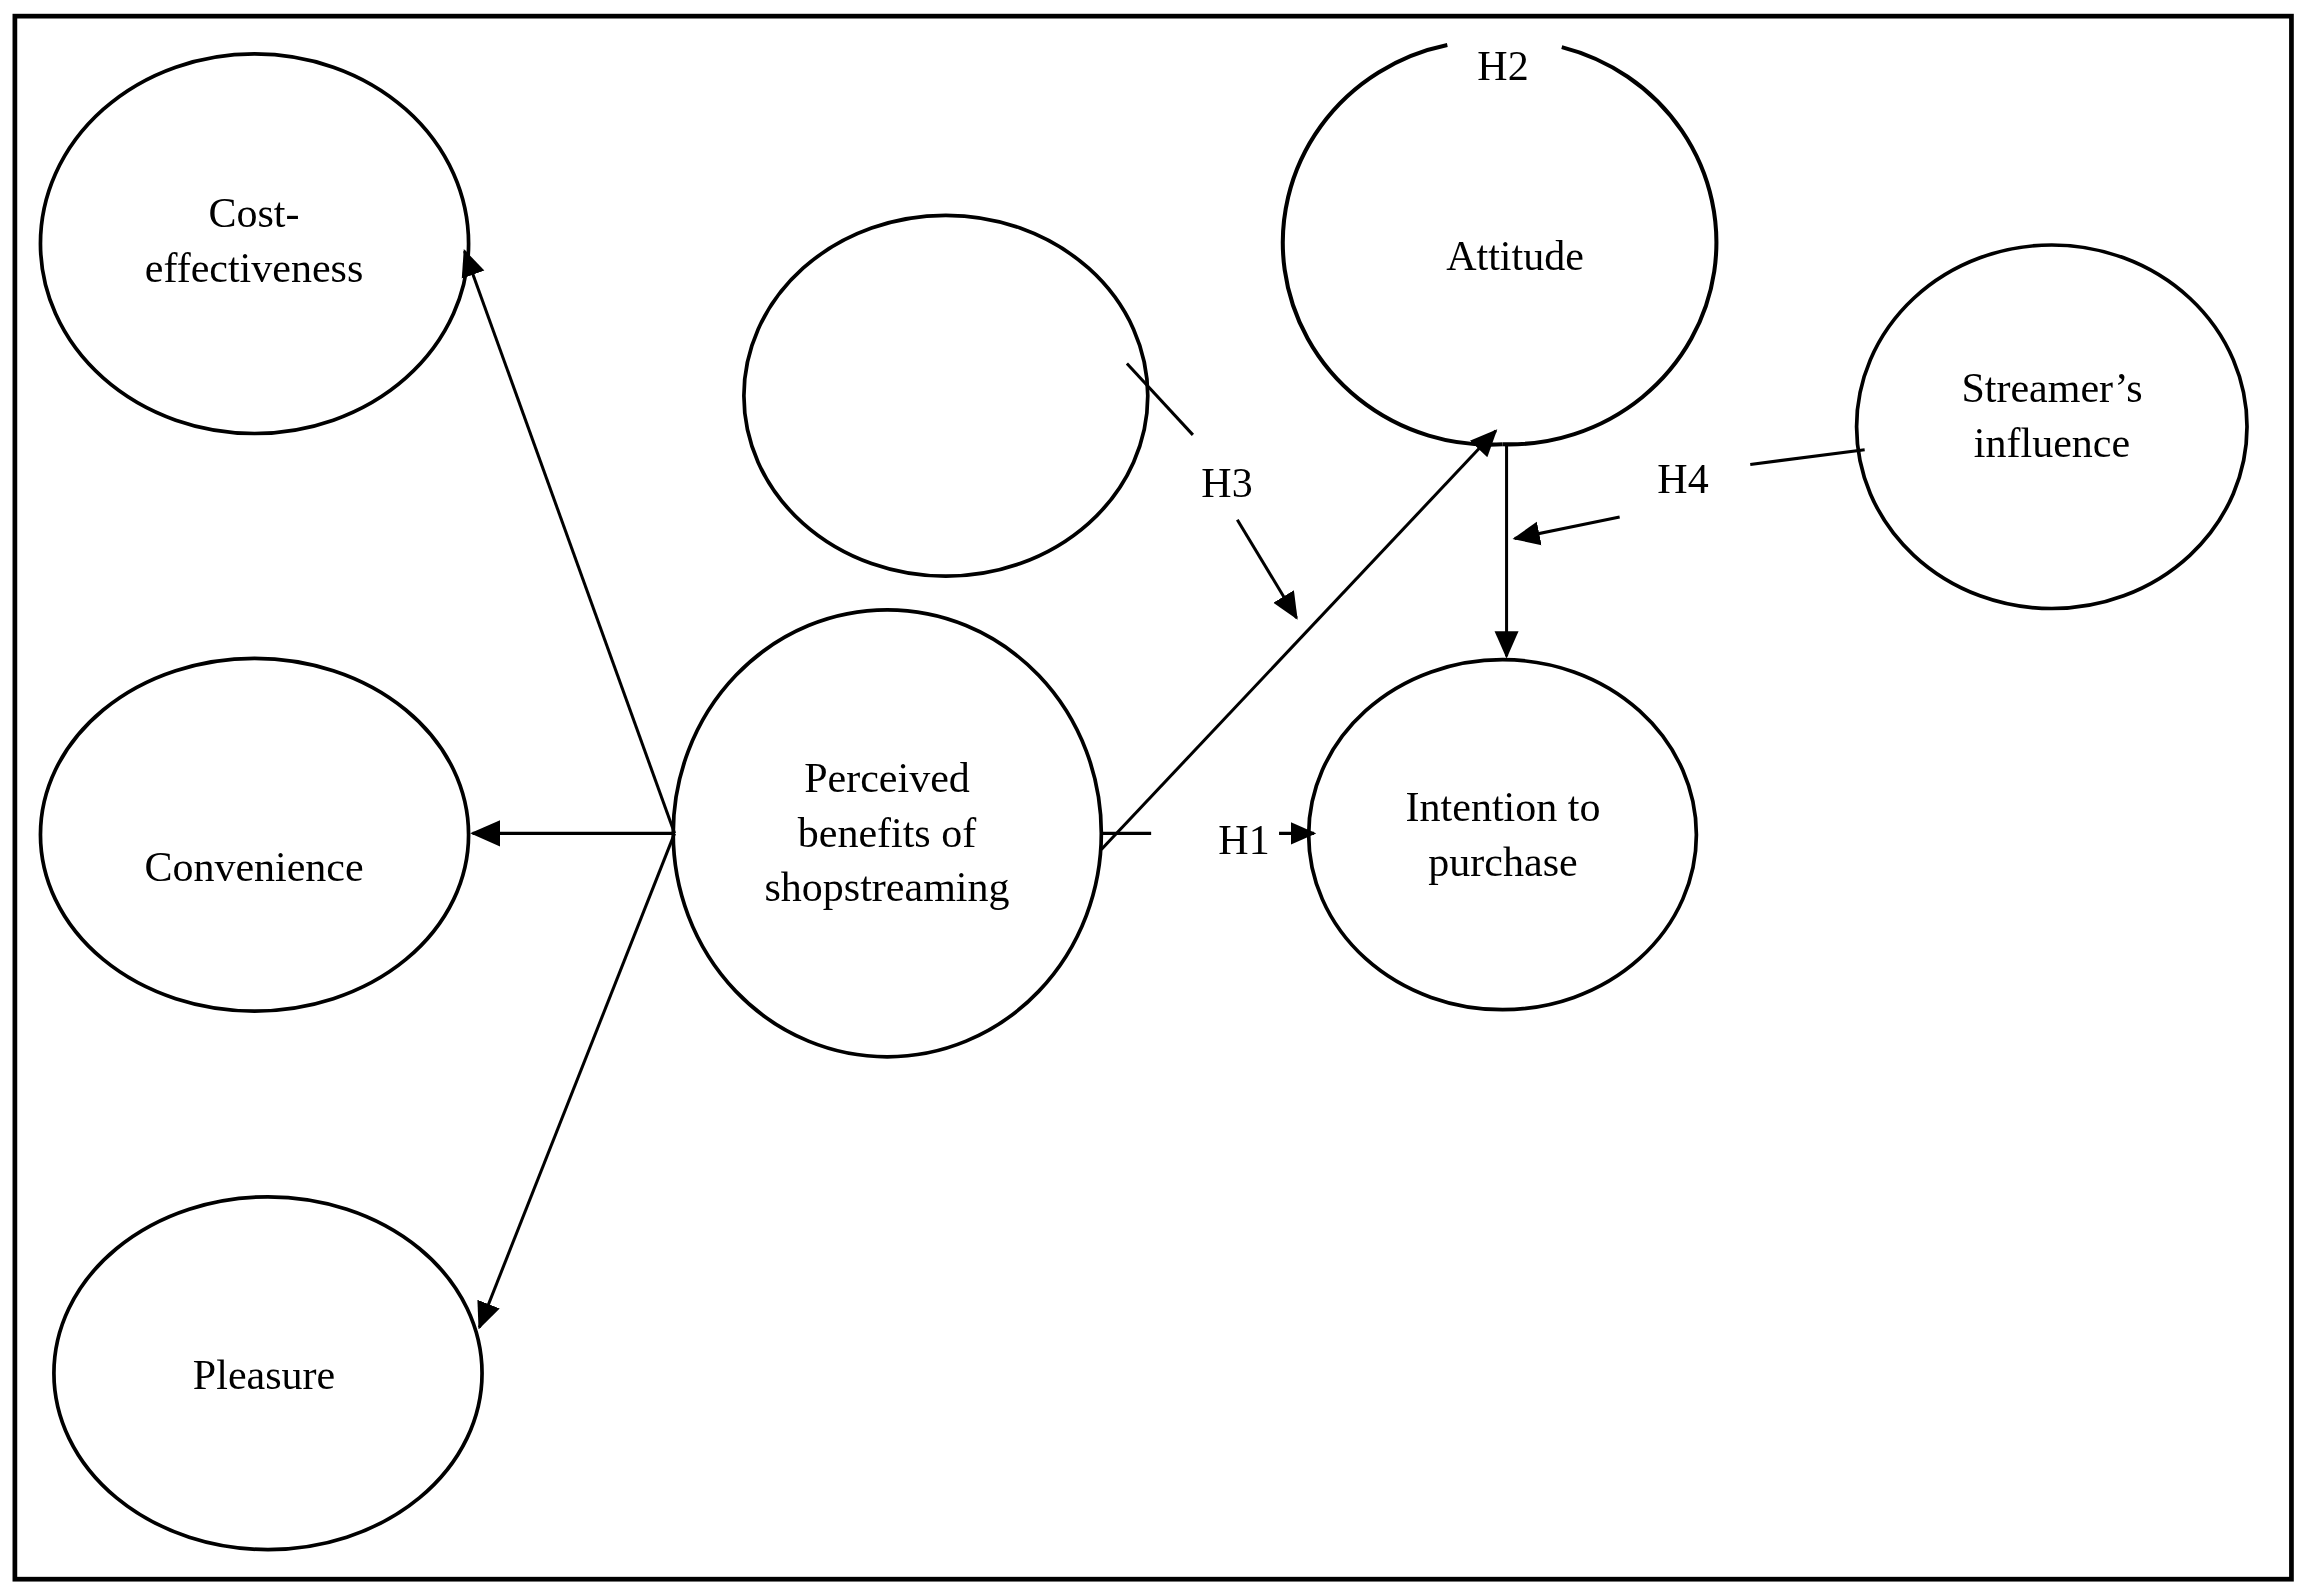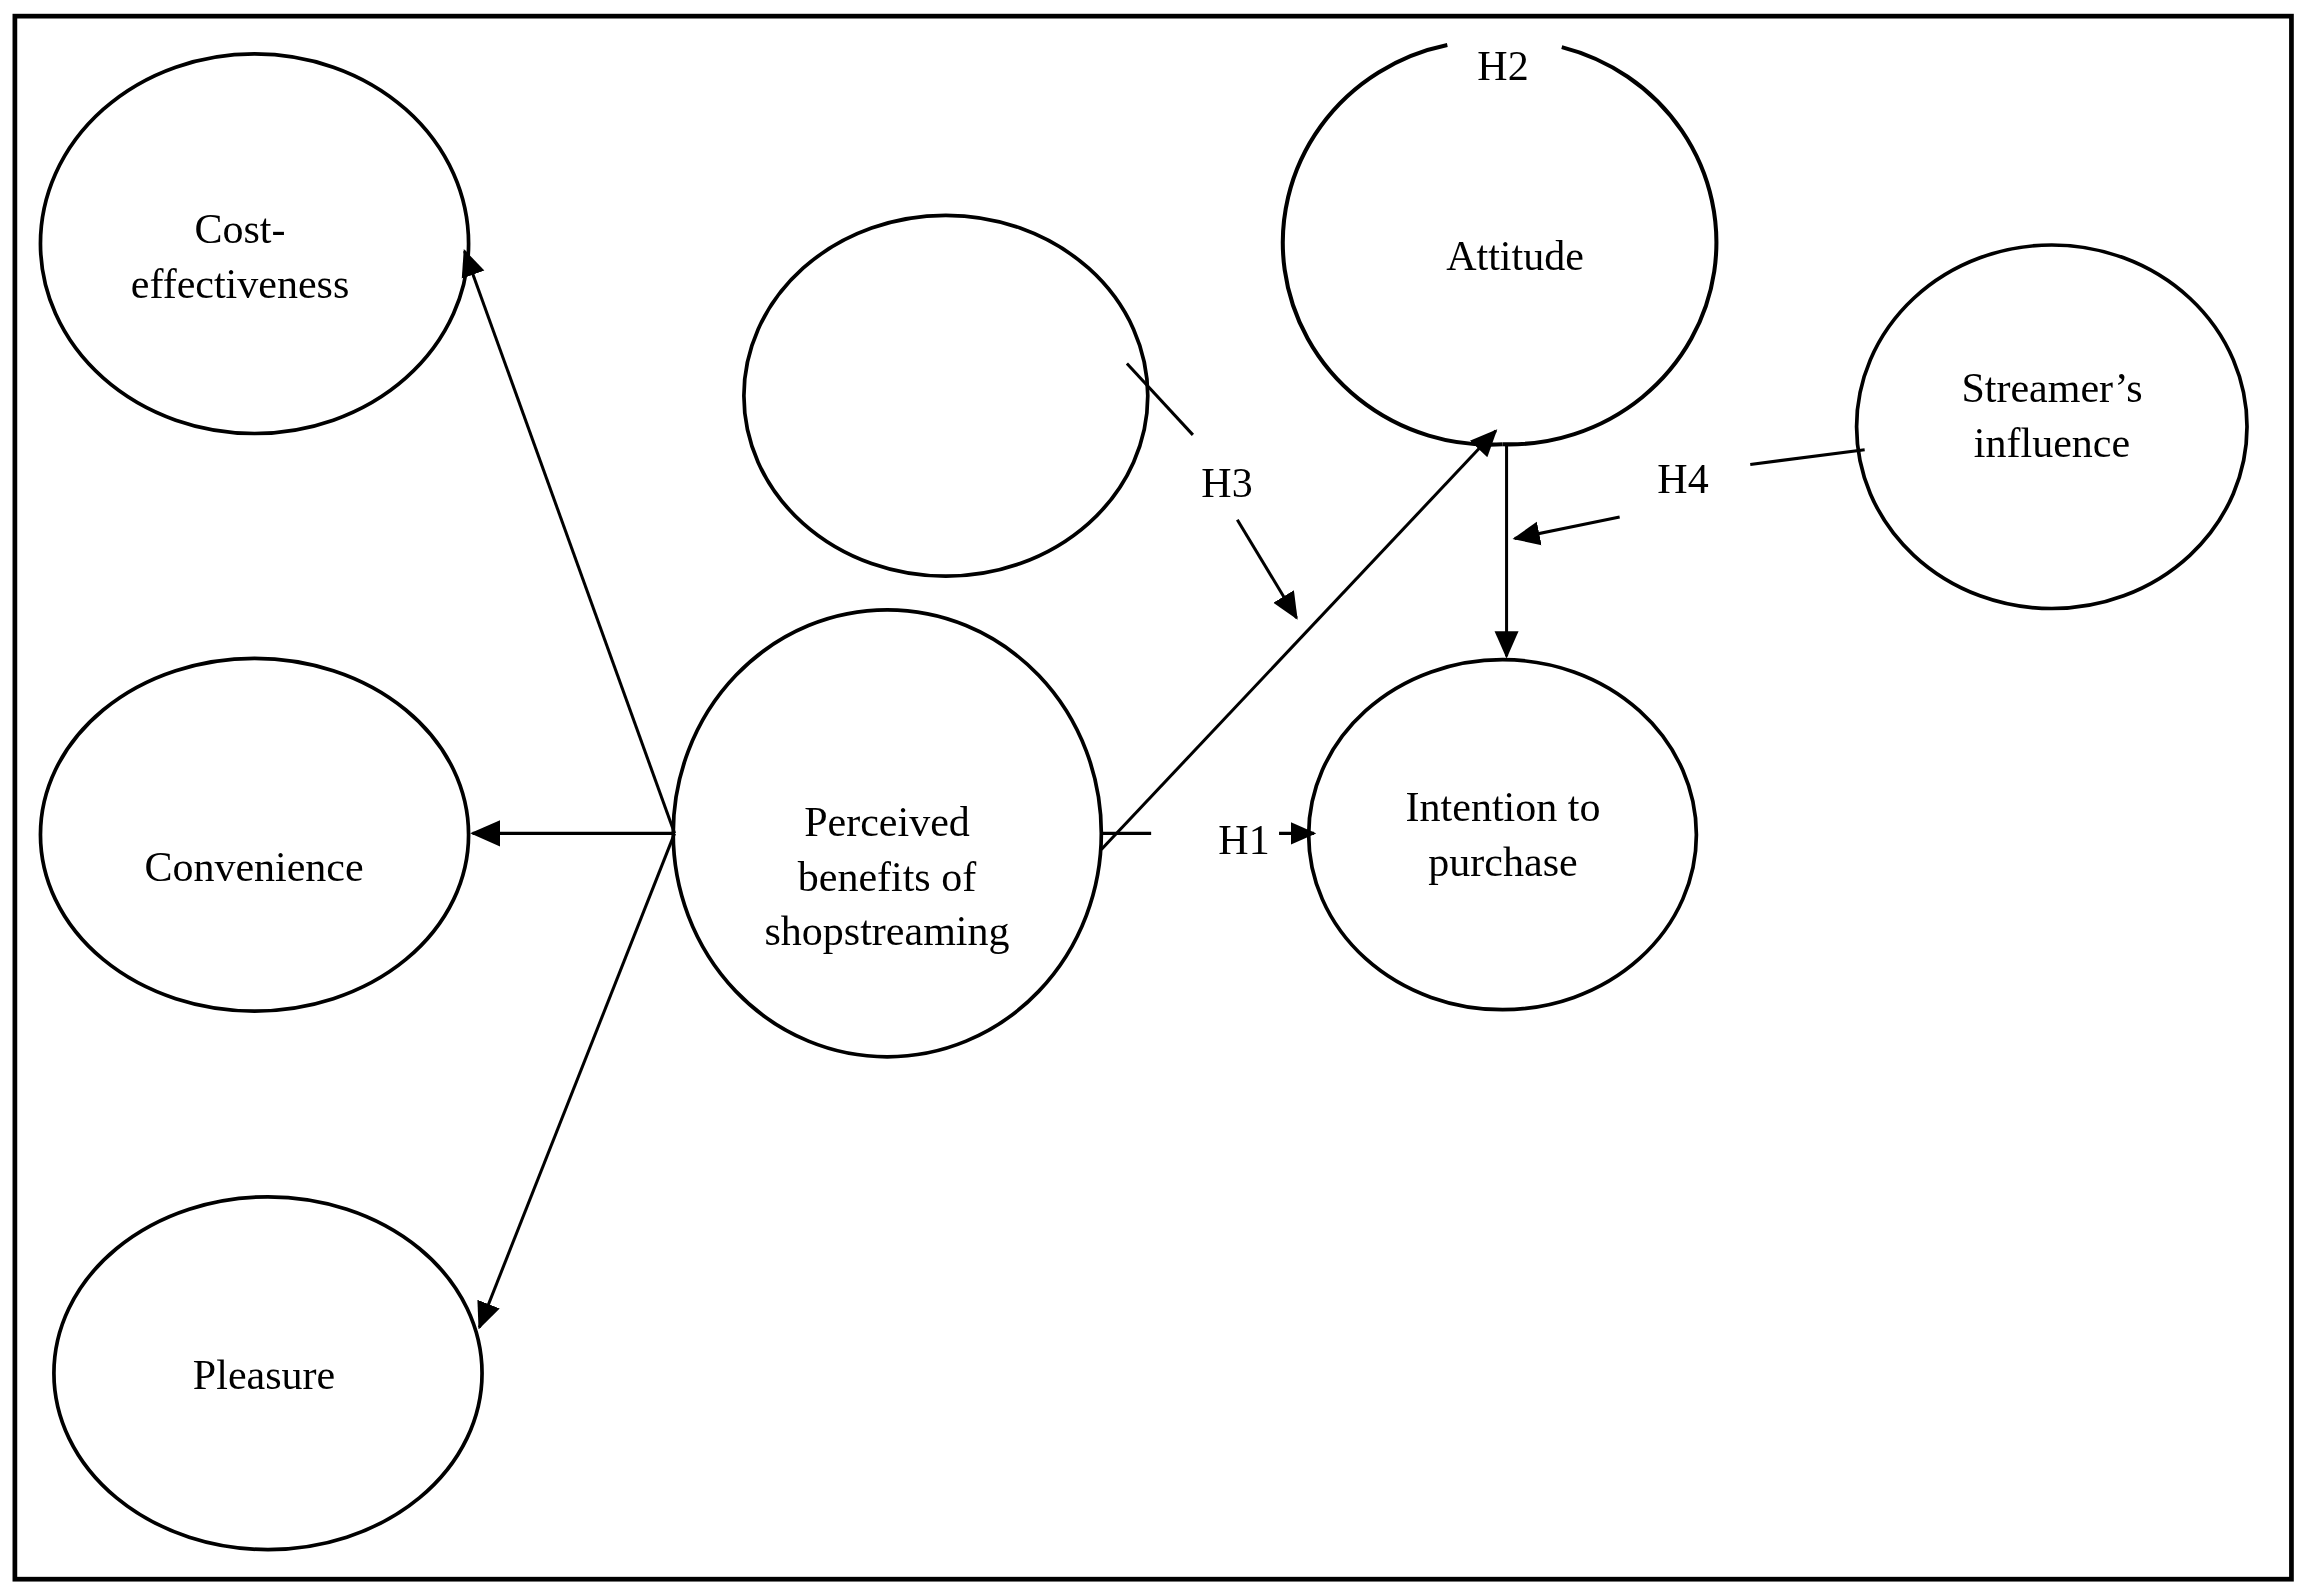--- a/index.html
+++ b/index.html
@@ -93,29 +93,29 @@
 
     <line x1="2238" y1="660" x2="2238" y2="975" stroke="#000000" stroke-width="4.5" marker-end="url(#arrow)"></line>
 
     <line x1="1674" y1="540" x2="1772" y2="646" stroke="#000000" stroke-width="4.5"></line>
     <line x1="1838" y1="772" x2="1926" y2="918" stroke="#000000" stroke-width="4.5" marker-end="url(#arrow)"></line>
 
     <line x1="2770" y1="668" x2="2600" y2="690" stroke="#000000" stroke-width="4.5"></line>
     <line x1="2406" y1="768" x2="2250" y2="800" stroke="#000000" stroke-width="4.5" marker-end="url(#arrow)"></line>
   </svg>
 
-  <div class="node-label" style="left:240px; top:241px;margin-top:16px;">Cost-
+  <div class="node-label" style="left:254px; top:241px;">Cost-
 effectiveness</div>
 
   <div class="node-label" style="left:254px; top:837px;margin-top:30px;">Convenience</div>
 
   <div class="node-label" style="left:264px; top:1375px;text-align:center;">Pleasure</div>
 
 
-  <div class="node-label" style="left:887px; top:833px;margin-top:44px;">Perceived
+  <div class="node-label" style="left:887px; top:833px;">Perceived
 benefits of
 shopstreaming</div>
 
   <div class="node-label" style="left:1503px; top:256px;margin-left:12px;">Attitude</div>
 
   <div class="node-label" style="left:2052px; top:416px;">Streamer’s
 influence</div>
 
   <div class="node-label" style="left:1503px; top:835px;">Intention to
 purchase</div>

